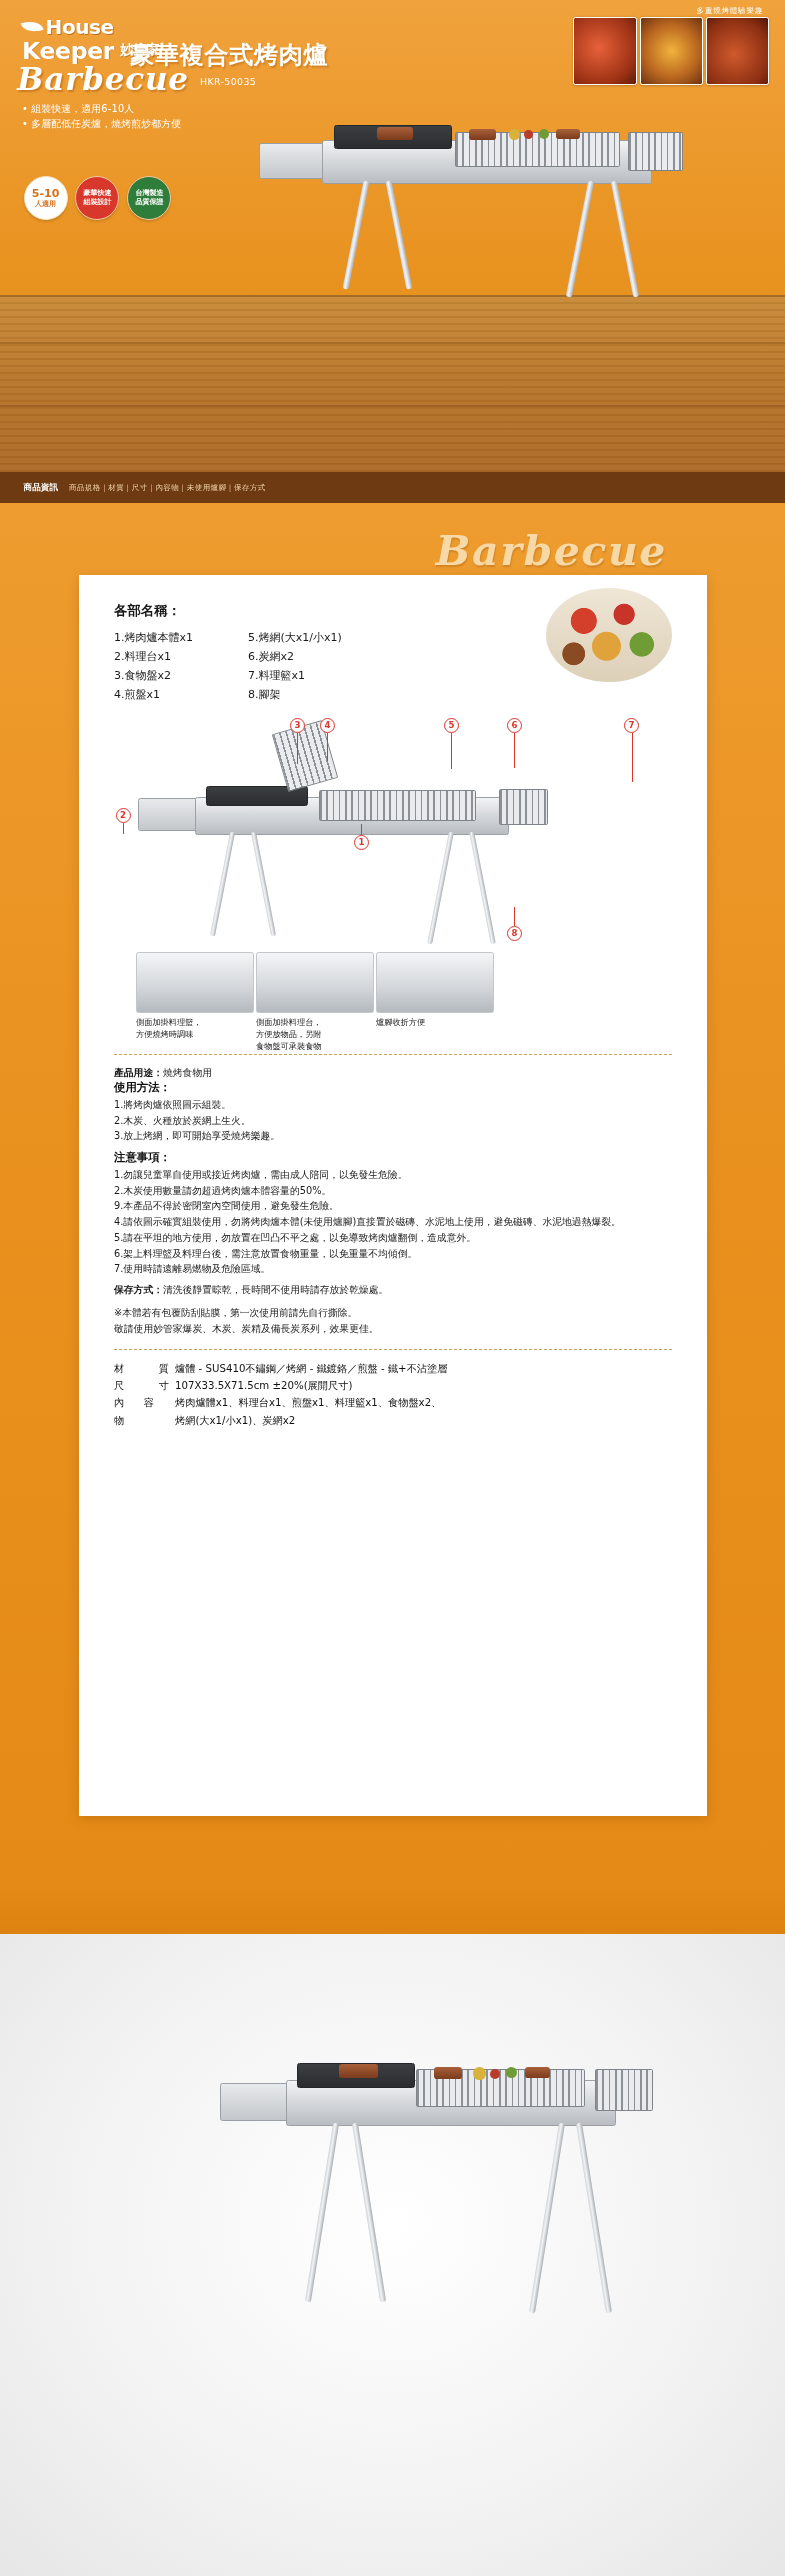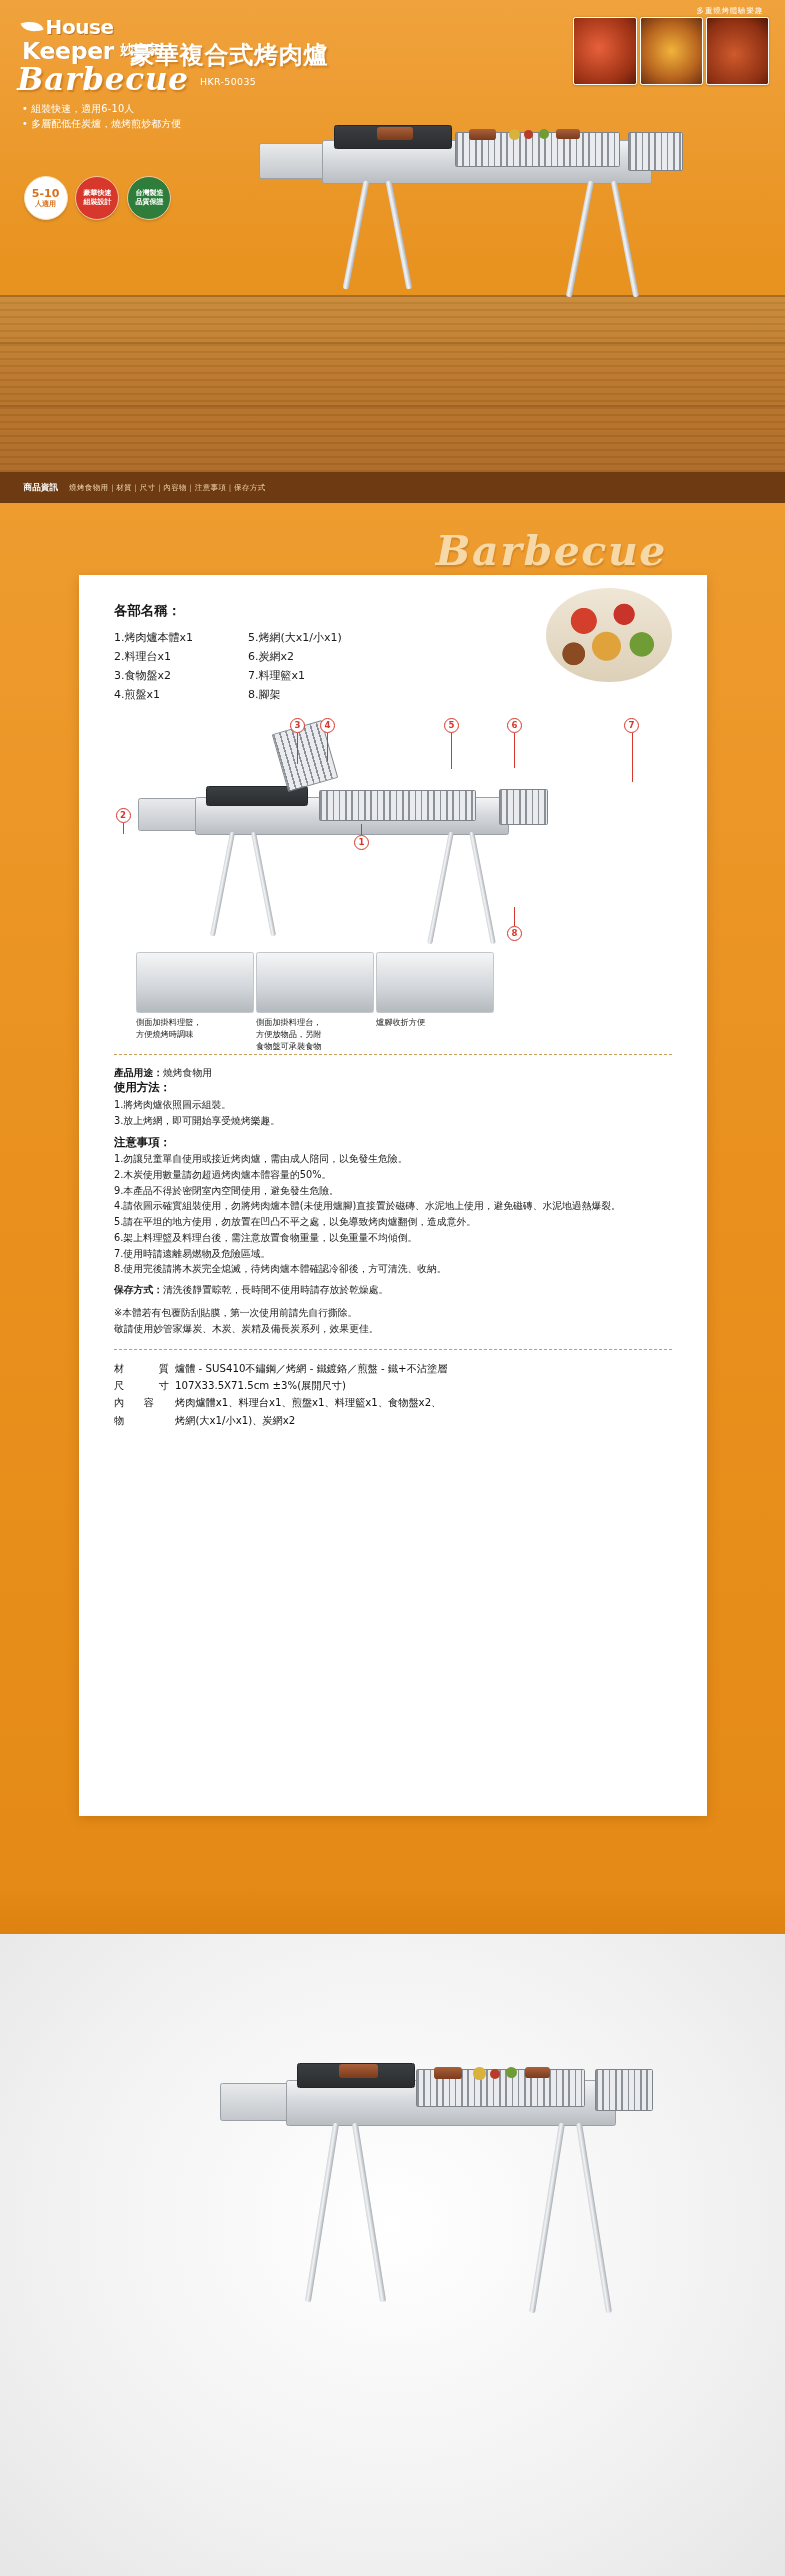--- a/index.html
+++ b/index.html
@@ -298,21 +298,21 @@
     <div class="grill-grate" style="left:369px; top:38px; width:55px; height:39px;"></div>
 
     <div class="grill-leg" style="left:94px; top:86px; width:5.5px; height:110px; transform:rotate(11deg);"></div>
     <div class="grill-leg" style="left:137px; top:86px; width:5.5px; height:110px; transform:rotate(-11deg);"></div>
     <div class="grill-leg" style="left:318px; top:86px; width:5.5px; height:118px; transform:rotate(11deg);"></div>
     <div class="grill-leg" style="left:363px; top:86px; width:5.5px; height:118px; transform:rotate(-11deg);"></div>
   </div>
 
   <div class="hero-footer-bar">
     <span class="hero-footer-title">商品資訊</span>
-    <span class="hero-footer-nav">燒烤食物用｜材質｜尺寸｜內容物｜注意事項｜保存方式</span>
+    <span class="hero-footer-nav">商品規格｜材質｜尺寸｜內容物｜未使用爐腳｜保存方式</span>
   </div>
 </div>
 
 <div class="spec-section">
   <div class="spec-script">Barbecue</div>
 
   <div class="sheet">
     <div class="salad-photo"></div>
 
     <div class="parts-title">各部名稱：</div>
@@ -382,50 +382,50 @@
 
     <div class="dash"></div>
 
     <div class="usage">
       <p>
         <span style="font-weight:bold">產品用途：</span><span>燒烤食物用</span>
       </p>
       <h3>使用方法：</h3>
       <ol>
         <li>1.將烤肉爐依照圖示組裝。</li>
+        <li>2.木炭、火種放於炭網上生火。</li>
         <li>3.放上烤網，即可開始享受燒烤樂趣。</li>
       </ol>
       <h3 class="note">注意事項：</h3>
       <ol>
         <li>1.勿讓兒童單自使用或接近烤肉爐，需由成人陪同，以免發生危險。</li>
         <li>2.木炭使用數量請勿超過烤肉爐本體容量的50%。</li>
         <li>9.本產品不得於密閉室內空間使用，避免發生危險。</li>
         <li>4.請依圖示確實組裝使用，勿將烤肉爐本體(未使用爐腳)直接置於磁磚、水泥地上使用，避免磁磚、水泥地過熱爆裂。</li>
         <li>5.請在平坦的地方使用，勿放置在凹凸不平之處，以免導致烤肉爐翻倒，造成意外。</li>
         <li>6.架上料理籃及料理台後，需注意放置食物重量，以免重量不均傾倒。</li>
         <li>7.使用時請遠離易燃物及危險區域。</li>
-        <li>8.使用完後請將木炭完全熄滅，待烤肉爐本體確認冷卻後，方可清洗、收納。</li>
       </ol>
       <p class="store">
         <span style="font-weight:bold">保存方式：</span><span>清洗後靜置晾乾，長時間不使用時請存放於乾燥處。</span>
       </p>
       <p class="tail">※本體若有包覆防刮貼膜，第一次使用前請先自行撕除。</p>
       <p>敬請使用妙管家爆炭、木炭、炭精及備長炭系列，效果更佳。</p>
     </div>
 
     <div class="dash"></div>
 
     <div class="spec-table">
       <div class="spec-row">
         <div class="spec-key">材　　質</div>
         <div class="spec-val">爐體 - SUS410不鏽鋼／烤網 - 鐵鍍鉻／煎盤 - 鐵+不沾塗層</div>
       </div>
       <div class="spec-row">
         <div class="spec-key">尺　　寸</div>
-        <div class="spec-val">107X33.5X71.5cm ±3%(展開尺寸)</div>
+        <div class="spec-val">107X33.5X71.5cm ±20%(展開尺寸)</div>
       </div>
       <div class="spec-row">
         <div class="spec-key">內　容　物</div>
         <div class="spec-val" style="white-space:pre-line">烤肉爐體x1、料理台x1、煎盤x1、料理籃x1、食物盤x2、
 烤網(大x1/小x1)、炭網x2</div>
       </div>
     </div>
   </div>
 </div>
 

